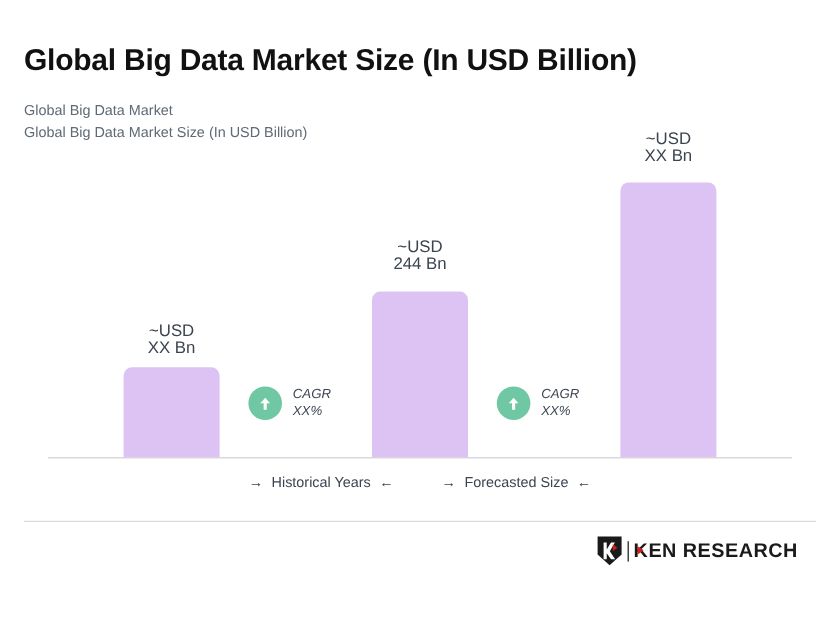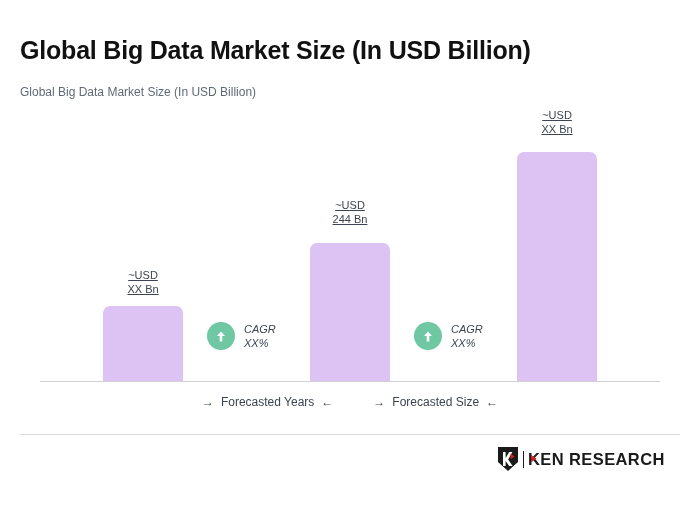--- a/index.html
+++ b/index.html
@@ -58,25 +58,24 @@
   }
   .bar {
     position: absolute;
     background: #ddc2f4;
     border-top-left-radius: 7px;
     border-top-right-radius: 7px;
   }
   .bar-label {
     position: absolute;
     text-align: center;
-    font-size: 11px;
+    font-size: 14px;
     color: #3b4450;
     line-height: 14px;
     white-space: nowrap;
-    text-decoration: underline;
   }
   .cagr-group {
     position: absolute;
     display: flex;
     align-items: center;
     font-style: italic;
   }
   .cagr-circle {
     width: 28px;
     height: 28px;
@@ -163,20 +162,21 @@
   }
 </style>
 </head>
 <body>
 
 <div class="page">
 
   <div class="chart-title">Global Big Data Market Size (In USD Billion)</div>
 
   <div class="subtitle-block">
+    <div class="subtitle">Global Big Data Market</div>
     <div class="subtitle">Global Big Data Market Size (In USD Billion)</div>
   </div>
 
   <div class="plot">
 
     <div class="baseline"></div>
 
     <div class="bar-label" style="left:103px; top:252px; width:80px;">
       <span>~USD</span><br>
       <span>XX Bn</span>
@@ -215,21 +215,21 @@
 
     <div class="bar-label" style="left:517px; top:92px; width:80px;">
       <span>~USD</span><br>
       <span>XX Bn</span>
     </div>
     <div class="bar" style="left:517px; top:136px; width:80px; height:229px;"></div>
 
     <div class="axis-legend">
       <div class="axis-item">
         <span class="axis-arrow">→</span>
-        <span>Forecasted Years</span>
+        <span>Historical Years</span>
         <span class="axis-arrow">←</span>
       </div>
       <div class="axis-item">
         <span class="axis-arrow">→</span>
         <span>Forecasted Size</span>
         <span class="axis-arrow">←</span>
       </div>
     </div>
 
   </div>

